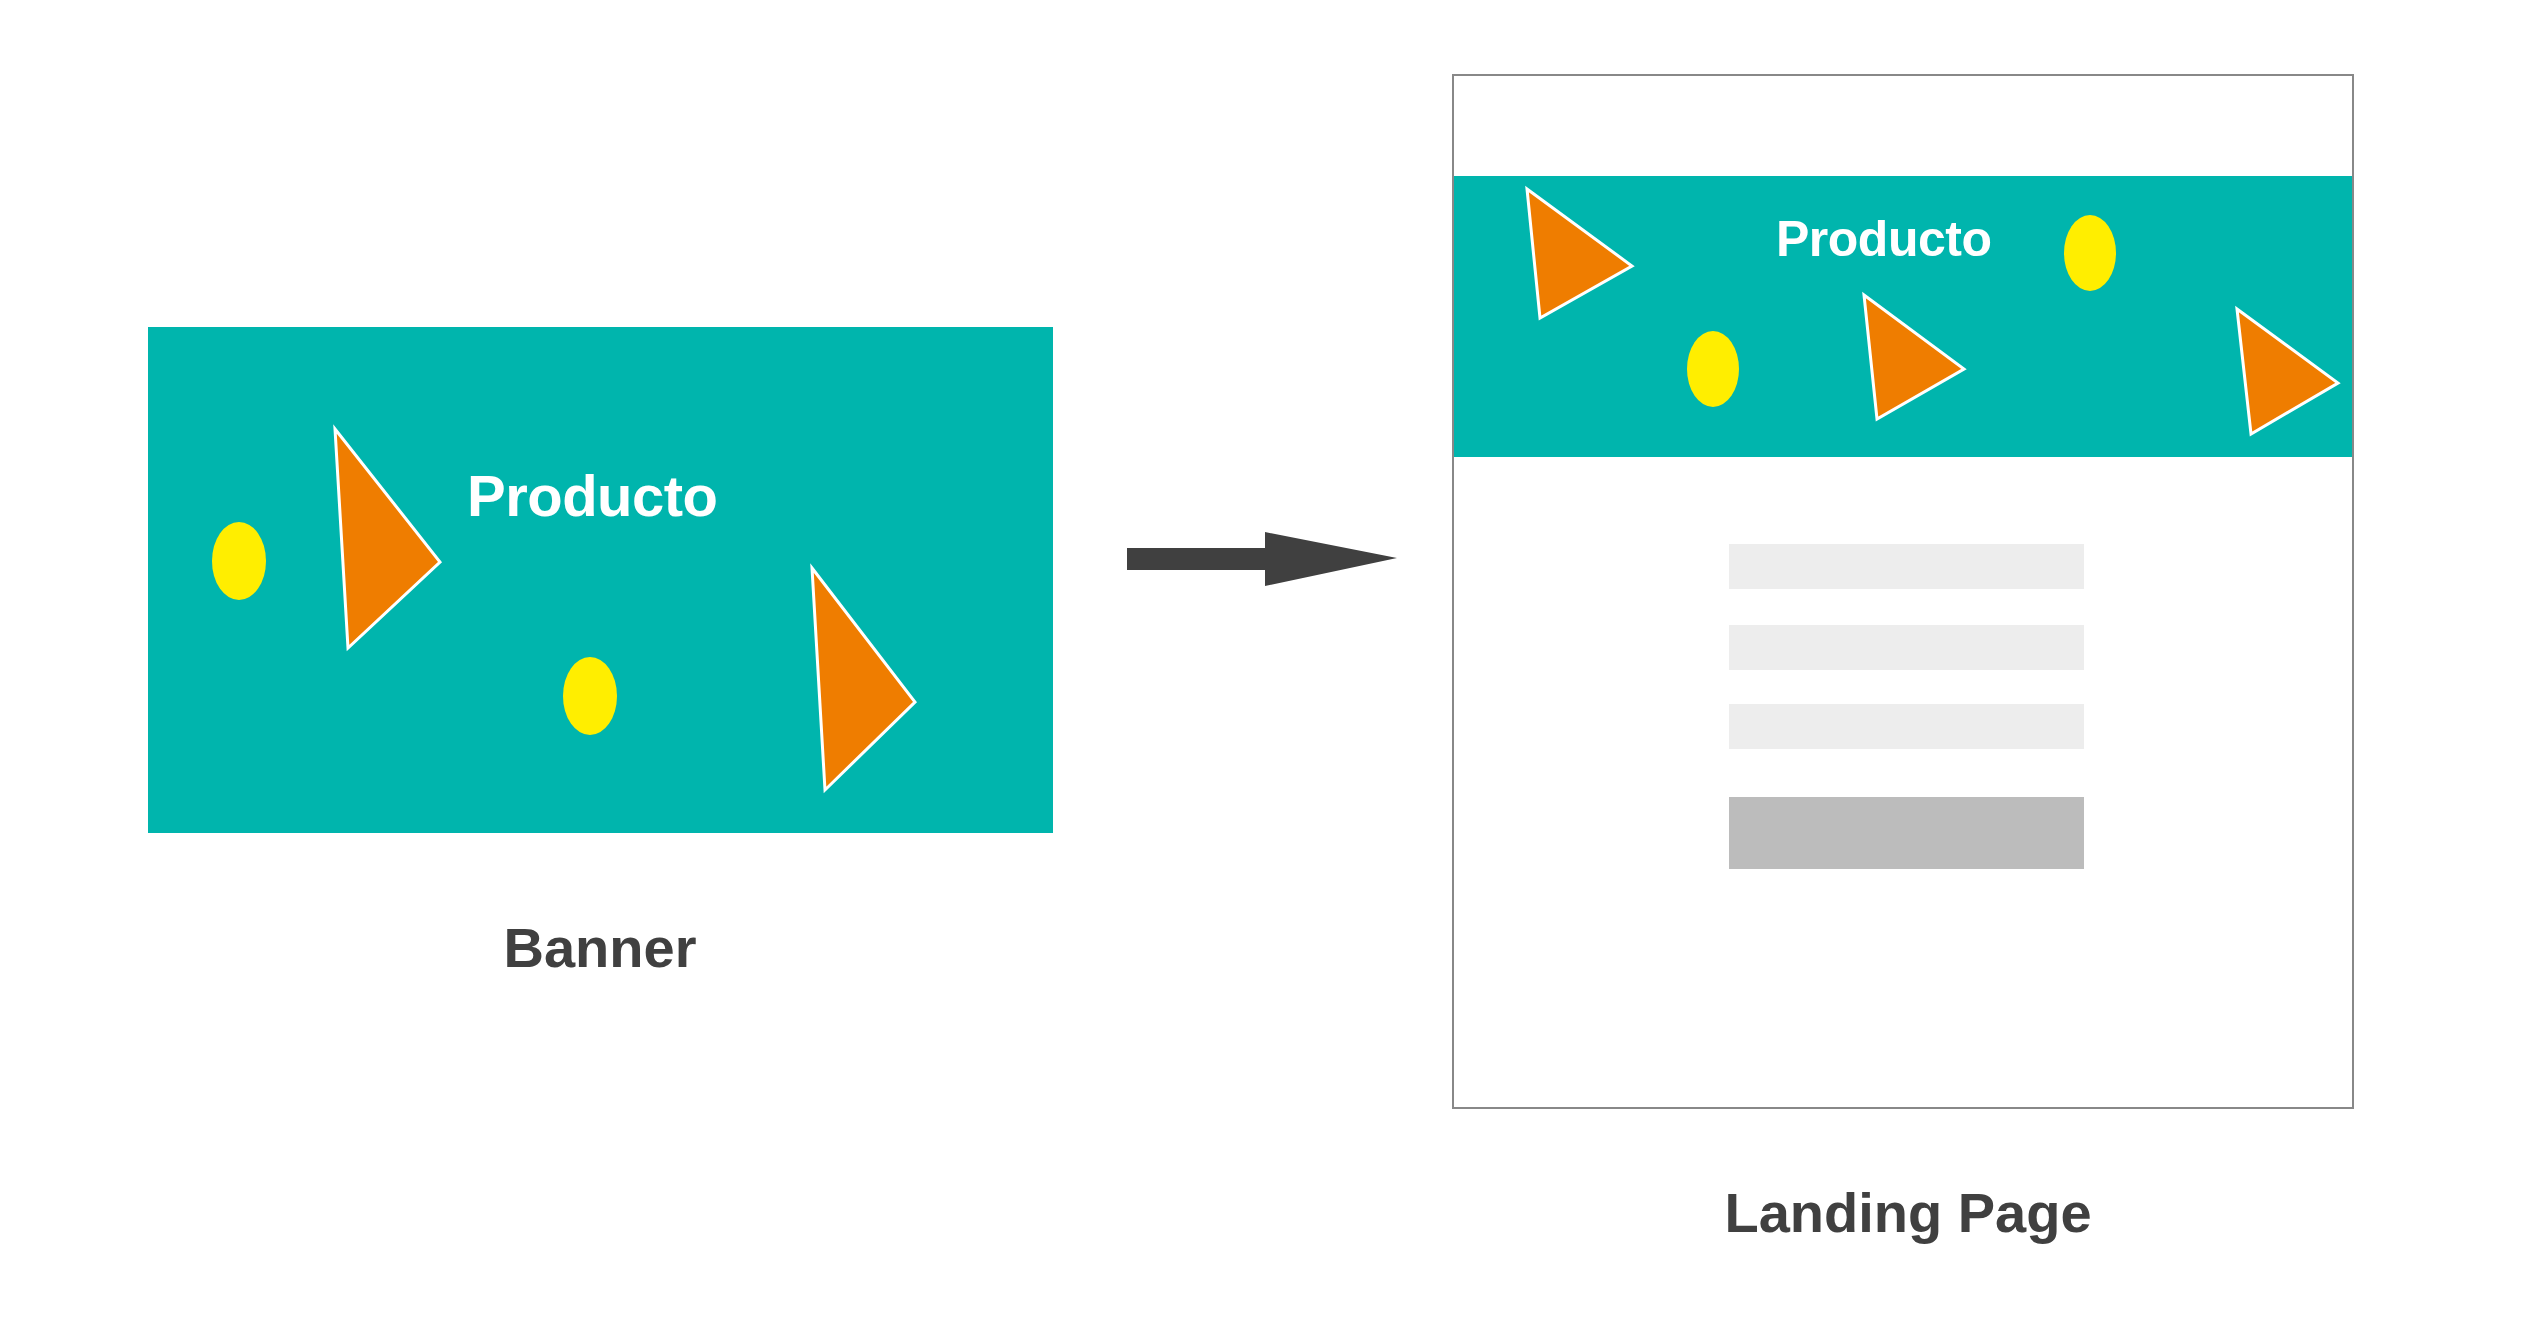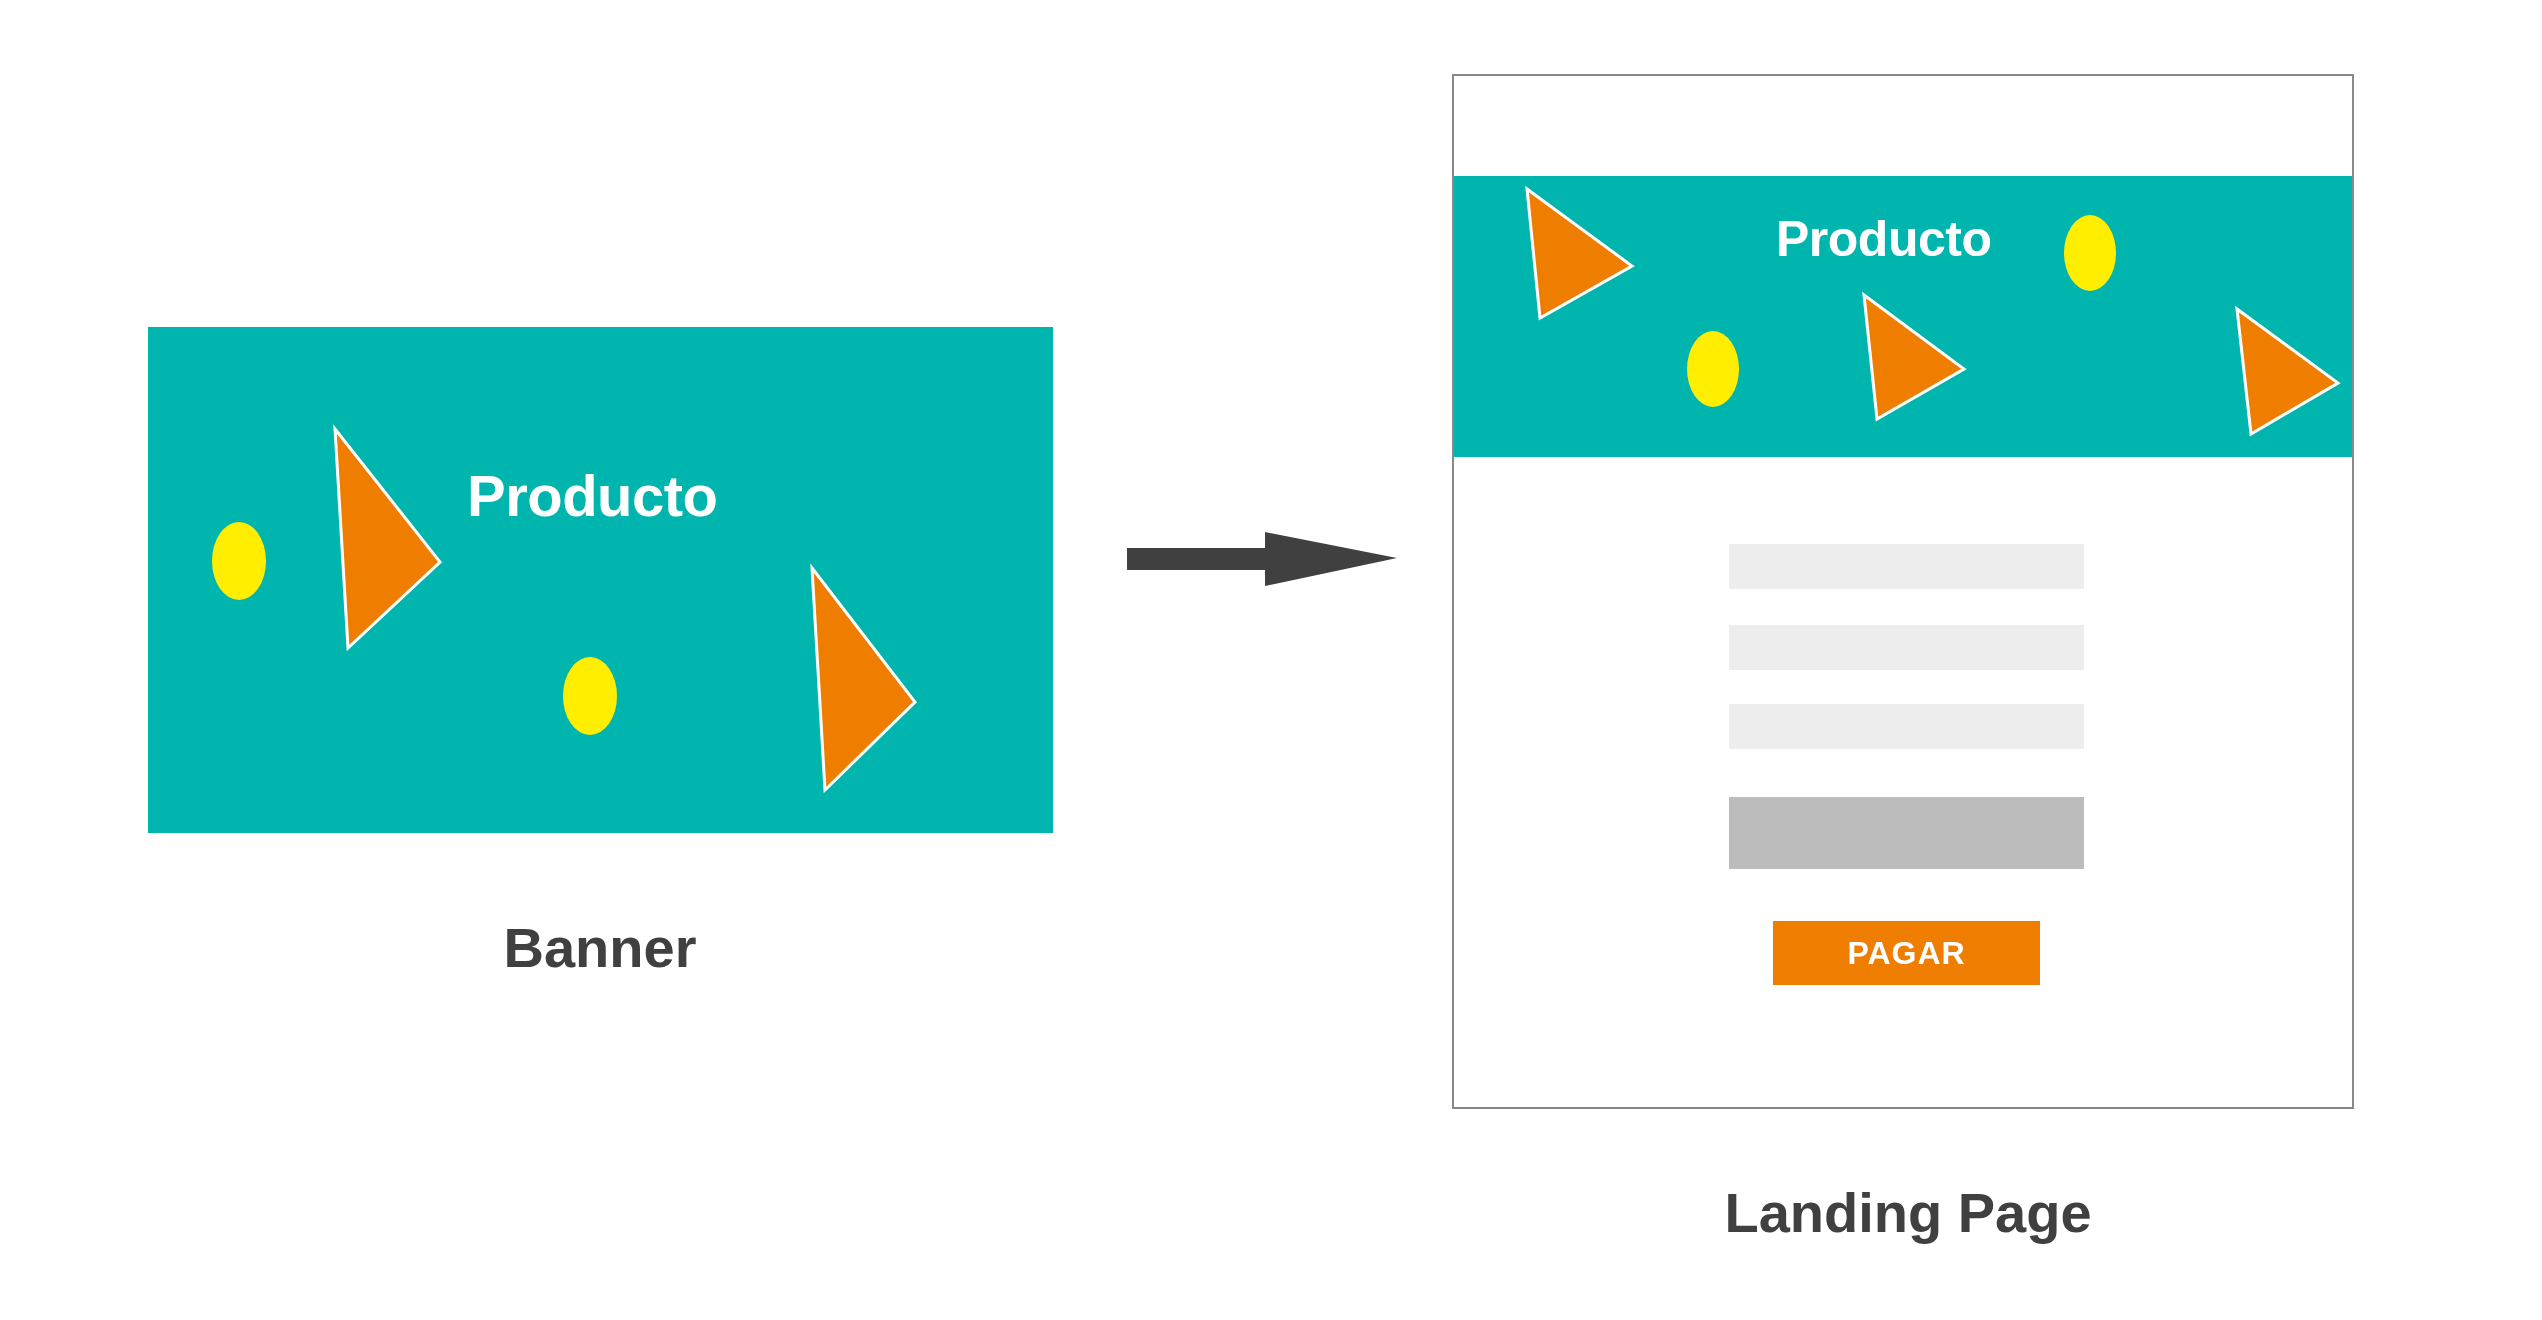--- a/index.html
+++ b/index.html
@@ -187,18 +187,17 @@
       </svg>
 
       <div class="hero-title">Producto</div>
     </div>
 
     <div class="content-row" id="row-1"></div>
     <div class="content-row" id="row-2"></div>
     <div class="content-row" id="row-3"></div>
     <div class="content-row" id="row-4"></div>
 
-    <button id="pay-button" type="button">PAGAR</button>
   </div>
 
   <div class="caption" id="landing-caption">Landing Page</div>
 
 </div>
 
 </body></html>

